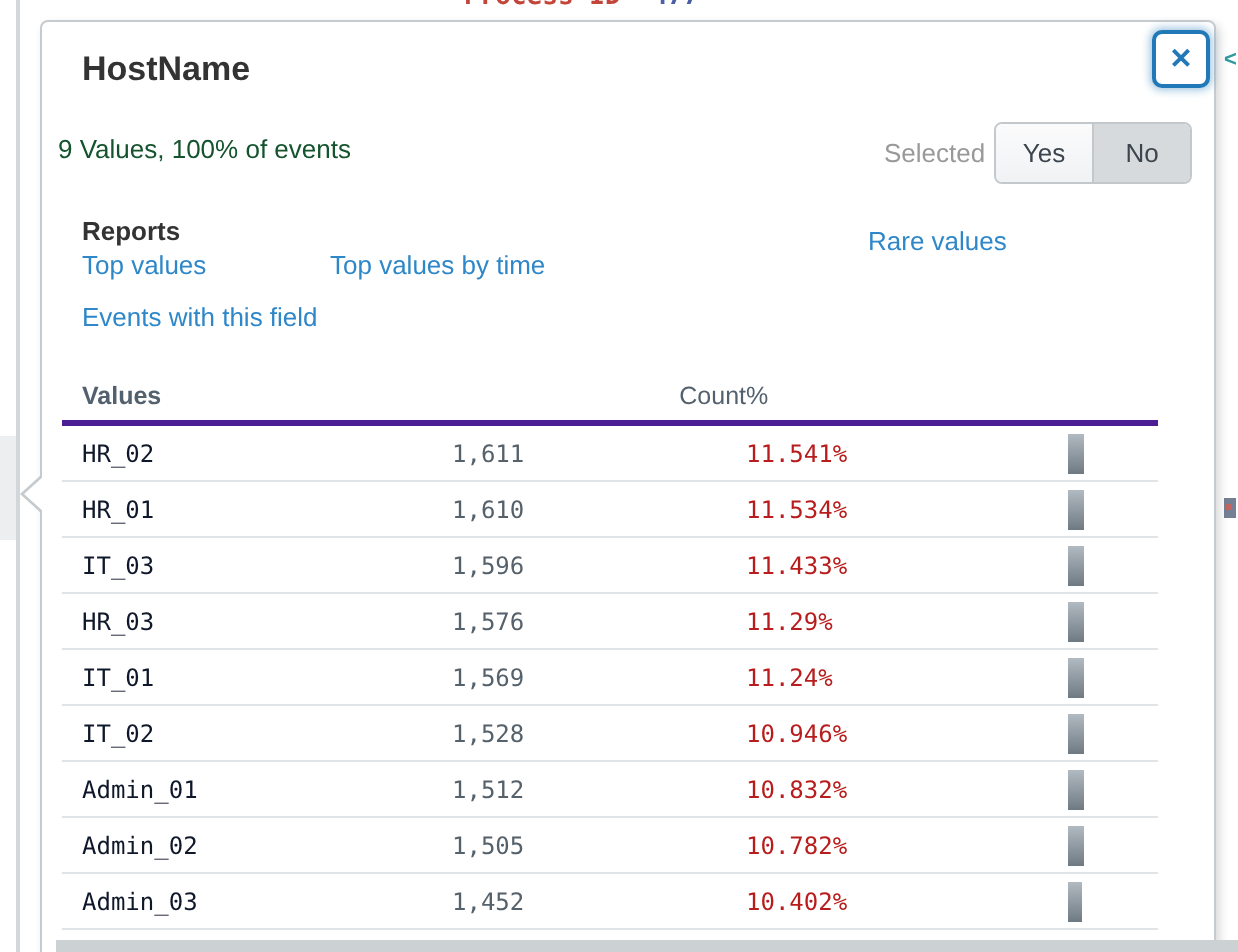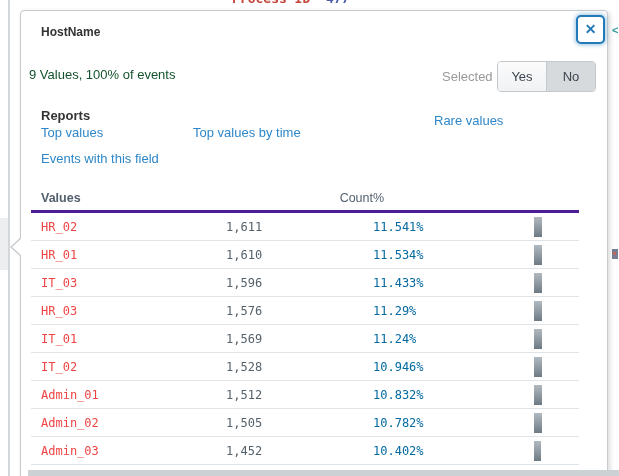--- a/index.html
+++ b/index.html
@@ -23,53 +23,53 @@
   .popup{position:absolute;left:20px;top:10px;width:588px;height:472px;background:#fff;
          border:1px solid #c6cbcf;border-radius:4px;box-shadow:2px 2px 5px rgba(0,0,0,.15);
          z-index:10;box-sizing:border-box;}
   .caret-outer{position:absolute;left:-11px;top:226px;width:0;height:0;
       border-top:10px solid transparent;border-bottom:10px solid transparent;
       border-right:11px solid #c6cbcf;}
   .caret-inner{position:absolute;left:-9px;top:227px;width:0;height:0;
       border-top:9px solid transparent;border-bottom:9px solid transparent;
       border-right:10px solid #ffffff;z-index:11;}
 
-  .popup-title{position:absolute;left:20px;top:14px;font-size:12px;font-weight:bold;color:#333;}
+  .popup-title{position:absolute;left:20px;top:14px;font-size:17px;font-weight:bold;color:#333;}
   .close-btn{position:absolute;left:555px;top:4px;width:29px;height:29px;box-sizing:border-box;
       background:#fff;border:2px solid #2179b8;border-radius:5px;
       box-shadow:0 0 4px 1px rgba(33,121,184,.45);
       color:#2179b8;font-size:14px;font-weight:bold;line-height:25px;text-align:center;cursor:pointer;}
 
   .summary{position:absolute;left:8px;top:56px;font-size:13px;color:#14532d;}
   .selected-label{position:absolute;left:421px;top:58px;font-size:13px;color:#999;}
   .btn-group{position:absolute;left:476px;top:50px;width:99px;height:31px;box-sizing:border-box;
       border:1px solid #c2c8cc;border-radius:4px;overflow:hidden;display:flex;}
   .btn-group .tbtn{flex:1;font-size:13px;color:#3c444d;text-align:center;line-height:29px;cursor:pointer;}
   .tbtn-yes{background:linear-gradient(#fbfbfc,#f0f2f3);border-right:1px solid #c2c8cc;}
   .tbtn-no{background:#d6dadd;}
 
   .reports-label{position:absolute;left:20px;top:97px;font-size:13px;font-weight:bold;color:#333;}
   .link{font-size:13px;color:#2e87c8;cursor:pointer;text-decoration:none;}
   .lnk-top{position:absolute;left:20px;top:114px;}
-  .lnk-time{position:absolute;left:172px;top:114px;}
+  .lnk-time{position:absolute;left:144px;top:114px;}
   .lnk-rare{position:absolute;left:413px;top:102px;}
   .lnk-events{position:absolute;left:20px;top:140px;}
 
   .tableblock{position:absolute;left:10px;top:168px;right:28px;}
   .thead{display:flex;height:34px;align-items:flex-end;border-bottom:3px solid #4c1d95;
          box-sizing:border-box;padding-bottom:5px;}
   .thead .h{font-size:12.5px;color:#53616e;}
   .h-values{width:195px;padding-left:10px;font-weight:bold;color:#333;box-sizing:border-box;}
   .h-count{width:147px;padding-left:12px;box-sizing:border-box;text-align:right;}
   .h-pct{width:161px;box-sizing:border-box;}
   .trow{display:flex;height:27px;align-items:center;border-bottom:1px solid #dfe4e8;cursor:pointer;}
   .c{font-family:"DejaVu Sans Mono",monospace;font-size:12px;}
-  .c-value{width:195px;padding-left:10px;color:#ef4444;box-sizing:border-box;}
+  .c-value{width:195px;padding-left:10px;color:#0f172a;box-sizing:border-box;}
   .c-count{width:147px;color:#55616b;box-sizing:border-box;}
-  .c-pct{width:161px;color:#0369a1;box-sizing:border-box;}
+  .c-pct{width:161px;color:#b91c1c;box-sizing:border-box;}
   .c-bar{flex:1;}
   .bar{height:20px;background:linear-gradient(#b2bac1,#6e7a83);}
 </style>
 </head>
 <body>
 
 <div class="stage">
 
   <div class="bg-vline"></div>
   <div class="bg-leftband"></div>

